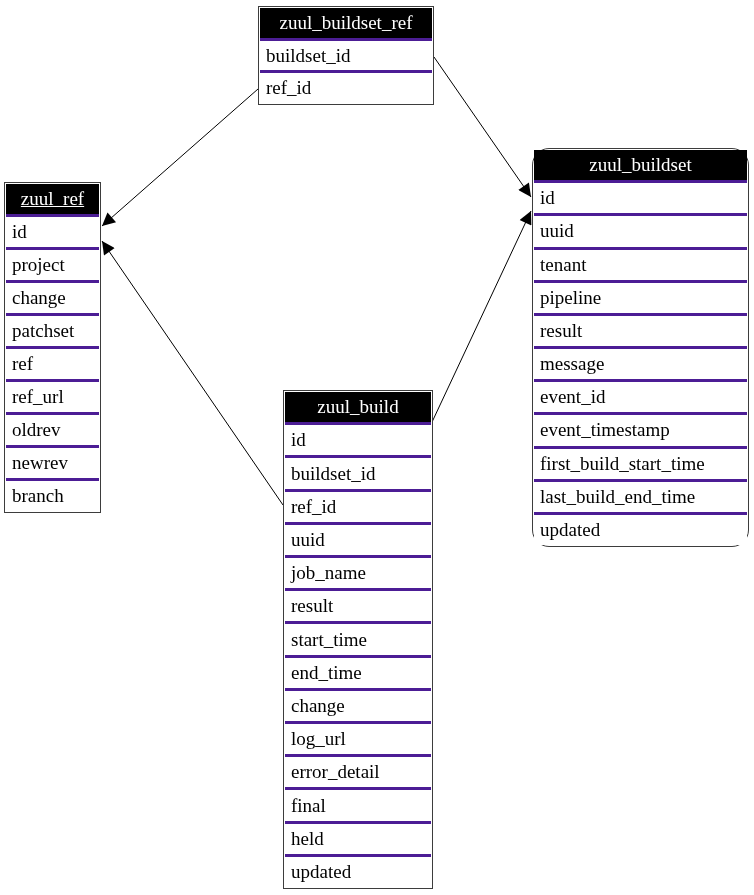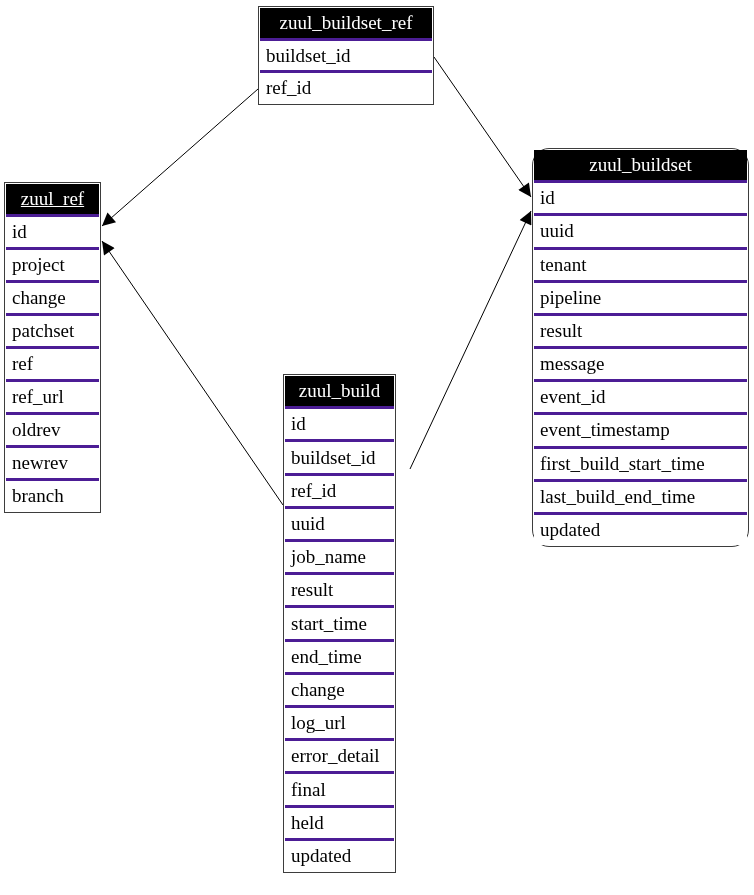--- a/index.html
+++ b/index.html
@@ -96,21 +96,21 @@
         <div class="trow">tenant</div>
         <div class="trow">pipeline</div>
         <div class="trow">result</div>
         <div class="trow">message</div>
         <div class="trow">event_id</div>
         <div class="trow">event_timestamp</div>
         <div class="trow">first_build_start_time</div>
         <div class="trow">last_build_end_time</div>
         <div class="trow">updated</div>
       </div>
-      <div class="db-table" style="left: 283px; top: 374px; width: 113px; height: 499px; border-color: rgb(61, 61, 61);">
+      <div class="db-table" style="left: 283px; top: 390px; width: 150px; height: 499px; border-color: rgb(61, 61, 61);">
         <div class="thead" style="background: rgb(0, 0, 0); color: rgb(255, 255, 255);">zuul_build</div>
         <div class="trow">id</div>
         <div class="trow">buildset_id</div>
         <div class="trow">ref_id</div>
         <div class="trow">uuid</div>
         <div class="trow">job_name</div>
         <div class="trow">result</div>
         <div class="trow">start_time</div>
         <div class="trow">end_time</div>
         <div class="trow">change</div>

